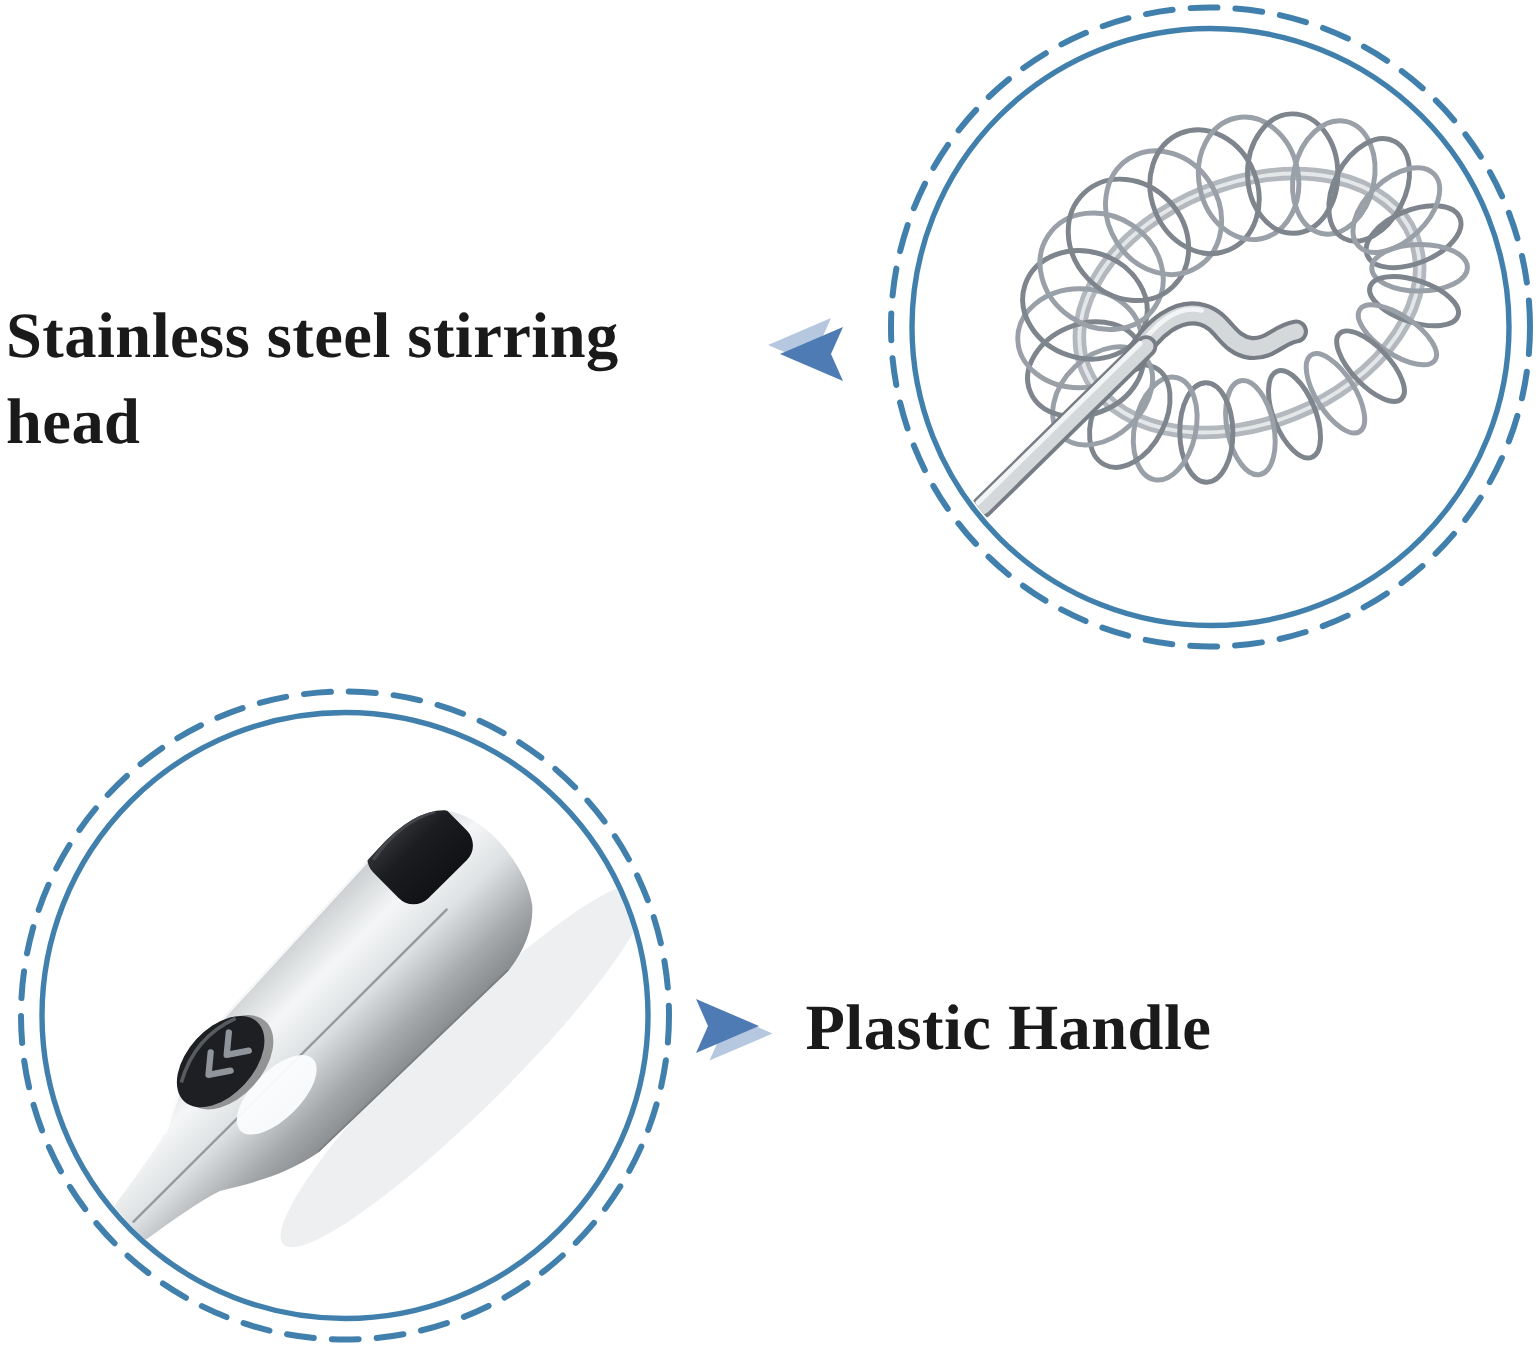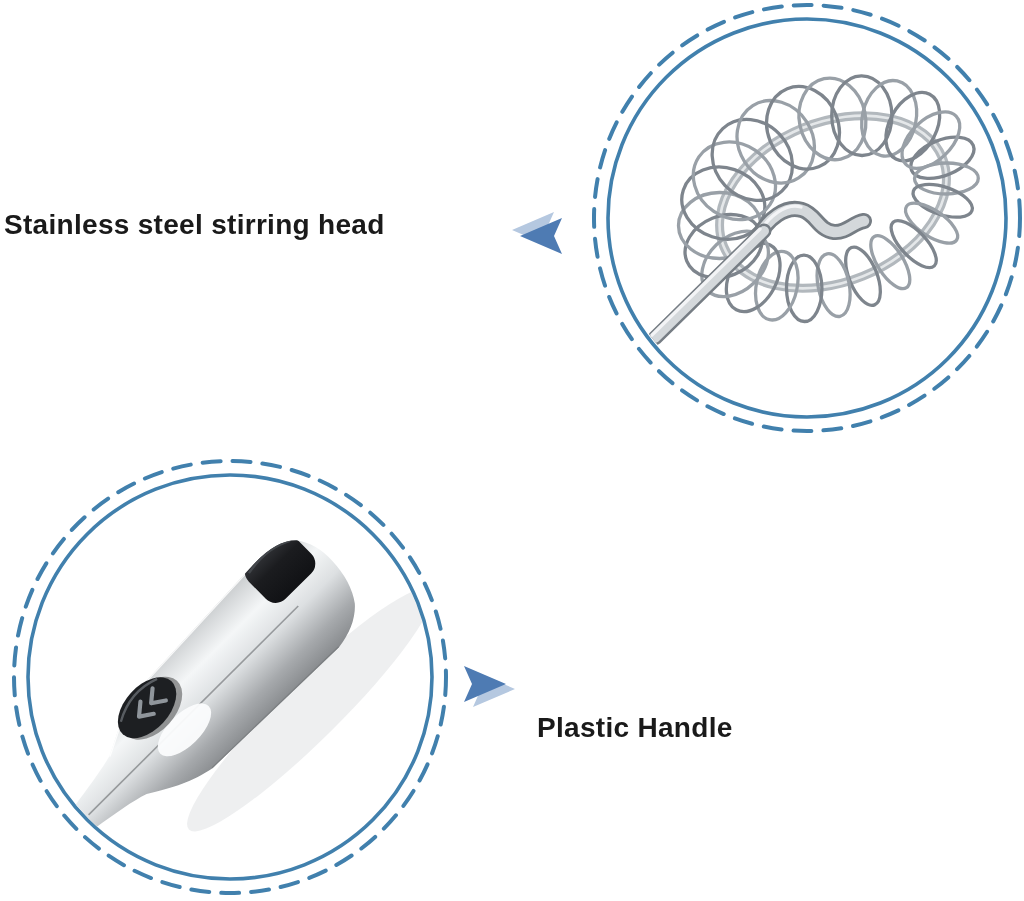--- a/index.html
+++ b/index.html
@@ -13,26 +13,27 @@
   body{
     width:1024px;height:901px;
     background:var(--background);
     overflow:hidden;
     font-family:"Liberation Sans","DejaVu Sans",sans-serif;
   }
   .stage{position:relative;width:1024px;height:901px;background:var(--background);}
   #scene{position:absolute;left:0;top:0;z-index:0;}
   .label{
     position:absolute;z-index:2;
-    font-weight:bold;font-size:28px;line-height:57px;
+    font-weight:bold;font-size:43px;line-height:57px;
     color:var(--text-color);
     letter-spacing:.3px;
+    font-family:Liberation Serif, serif;
   }
   .label-head{left:4px;top:196px;width:500px;}
-  .label-handle{left:537px;top:704px;line-height:48px;white-space:nowrap;text-align:right;}
+  .label-handle{left:537px;top:662px;line-height:48px;white-space:nowrap;text-align:right;}
   .arrow{position:absolute;z-index:2;}
   .arrow-left-box{left:512px;top:208px;}
   .arrow-right-box{left:462px;top:664px;}
   .arrow-main{fill:var(--arrow-main);}
   .arrow-lightshape{fill:var(--arrow-light);}
   .ring-dashed{fill:none;stroke:var(--accent-blue);stroke-width:4;stroke-dasharray:18 12;stroke-linecap:round;}
   .ring-solid{fill:none;stroke:var(--accent-blue);stroke-width:3.6;}
   #coil ellipse{fill:none;}
 </style>
 </head>

